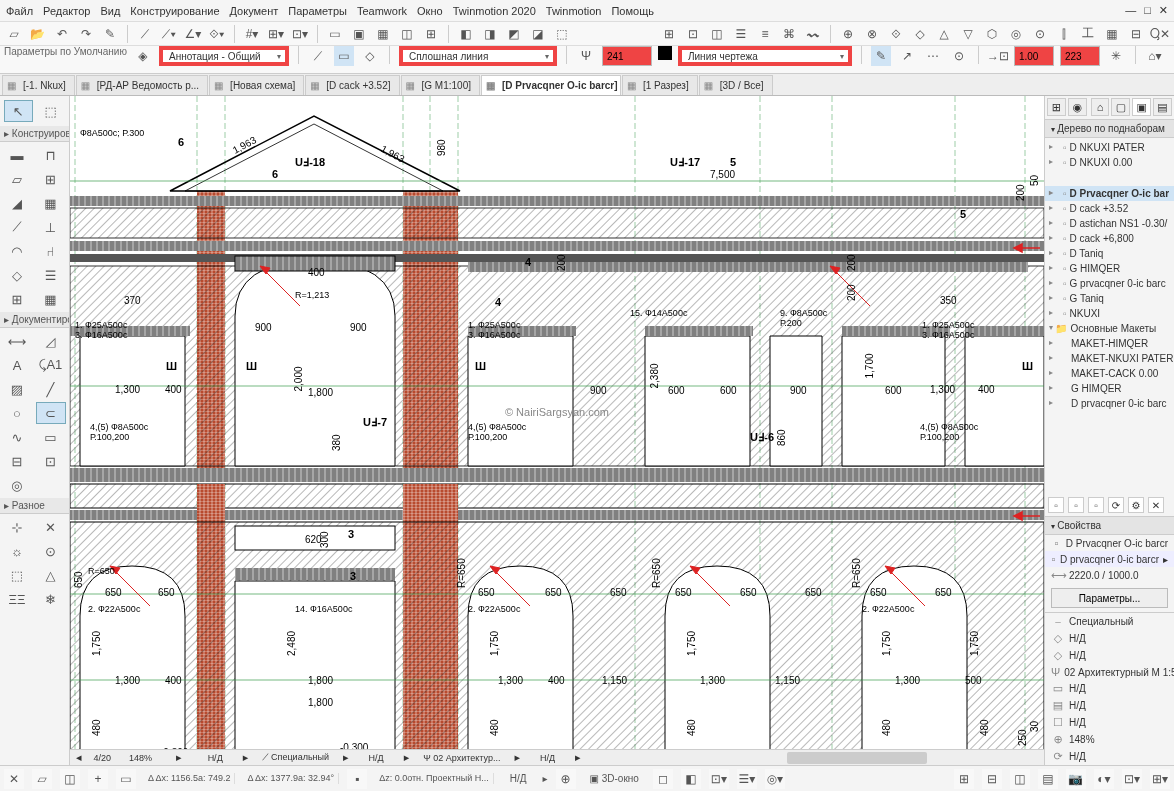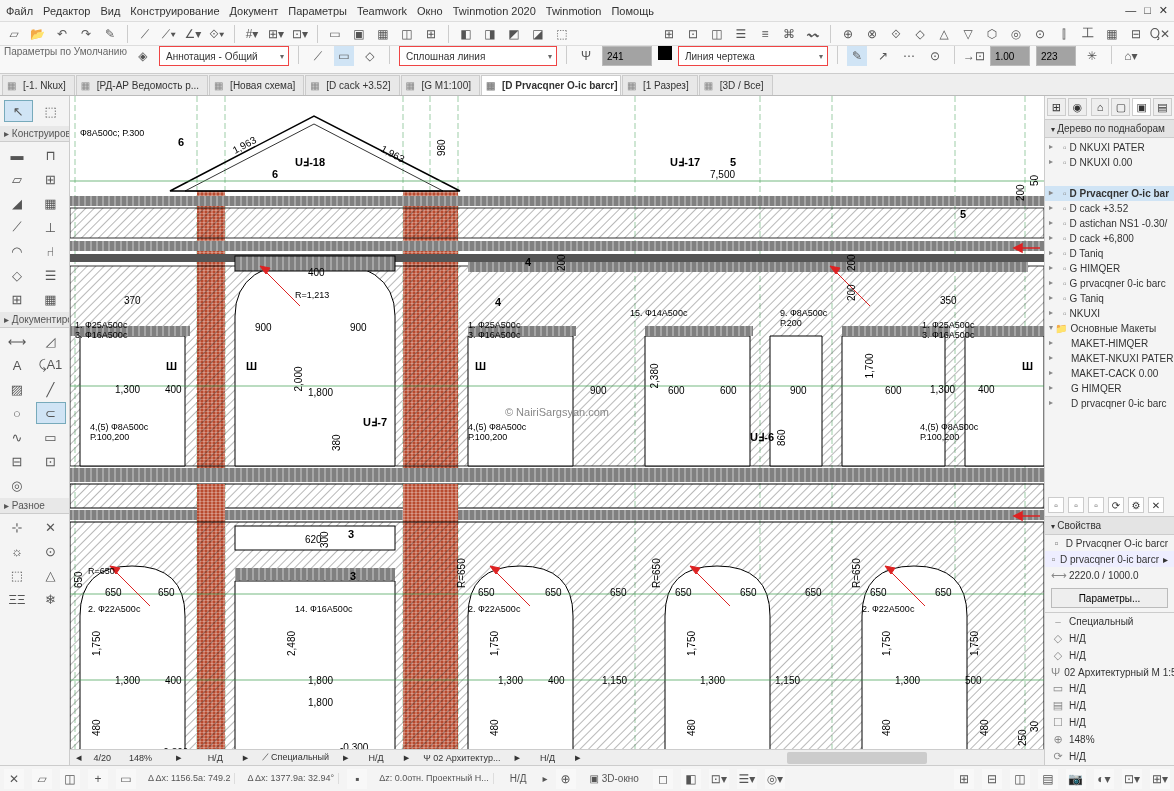--- a/index.html
+++ b/index.html
@@ -5,23 +5,23 @@
 * { box-sizing: border-box; margin: 0; padding: 0; font-family: "Segoe UI", Arial, sans-serif; }
 body { width: 1174px; height: 791px; background: #f0f0f0; overflow: hidden; font-size: 11px; color: #333; }
 .menubar { height: 22px; background: #f5f5f5; display: flex; align-items: center; padding: 0 6px; gap: 10px; border-bottom: 1px solid #ddd; }
 .menubar span { cursor: default; }
 .win-ctrl { margin-left: auto; display: flex; gap: 8px; }
 .toolbar-row { height: 24px; background: #f8f8f8; border-bottom: 1px solid #ddd; display: flex; align-items: center; padding: 0 4px; gap: 4px; }
 .icon-btn { width: 20px; height: 20px; border: 1px solid transparent; display: inline-flex; align-items: center; justify-content: center; font-size: 12px; color: #555; cursor: pointer; background: #f8f8f8; }
 .sep { width: 1px; height: 18px; background: #ccc; margin: 0 3px; }
 .params-row { height: 28px; background: #f8f8f8; border-bottom: 1px solid #ccc; display: flex; align-items: flex-start; padding: 0 4px; gap: 6px; }
 .params-label { font-size: 10px; color: #666; }
-.dropdown { height: 20px; border: 1px solid #ef4444; background: white; padding: 0 18px 0 6px; font-size: 10px; display: inline-flex; align-items: center; position: relative; }
+.dropdown { height: 20px; border: 4px solid #ef4444; background: white; padding: 0 18px 0 6px; font-size: 10px; display: inline-flex; align-items: center; position: relative; }
 .dropdown::after { content: "▾"; position: absolute; right: 4px; font-size: 8px; color: #666; }
-.input-sm { height: 20px; border: 1px solid #bbb; background: #a3a3a3; padding: 8px 4px; font-size: 10px; width: 50px; }
+.input-sm { height: 20px; border: 1px solid #bbb; background: #ef4444; padding: 8px 4px; font-size: 10px; width: 50px; }
 .tabs-row { height: 22px; background: #eee; border-bottom: 1px solid #bbb; display: flex; align-items: flex-end; padding: 0 2px; gap: 1px; }
 .tab { height: 20px; padding: 0 8px 0 20px; background: #e8e8e8; border: 1px solid #ccc; border-bottom: none; font-size: 10px; display: flex; align-items: center; position: relative; cursor: pointer; max-width: 140px; white-space: nowrap; overflow: hidden; }
 .tab.active { background: white; font-weight: bold; }
 .tab::before { content: "▦"; position: absolute; left: 4px; font-size: 10px; color: #888; }
 .main { display: flex; height: calc(791px - 22px - 24px - 28px - 22px - 26px); }
 .left-rail { width: 70px; background: #f4f4f4; border-right: 1px solid #ccc; display: flex; flex-direction: column; }
 .tool-section-hdr { font-size: 10px; color: #555; padding: 2px 4px; background: #e8e8e8; border-bottom: 1px solid #ccc; white-space: nowrap; overflow: hidden; }
 .tool-section-hdr::before { content: "▸ "; }
 .tool-grid { display: grid; grid-template-columns: 1fr 1fr; gap: 2px; padding: 2px; }
 .tool { width: 30px; height: 22px; border: 1px solid transparent; display: flex; align-items: center; justify-content: center; font-size: 13px; color: #555; cursor: pointer; }
@@ -135,21 +135,21 @@
   <span class="sep"></span>
   <span class="icon-btn">⟋</span>
   <span class="icon-btn" style="background:#d0e4f5">▭</span>
   <span class="icon-btn">◇</span>
   <span class="sep"></span>
   <span class="dropdown" style="width:158px">Сплошная линия</span>
   <span class="sep"></span>
   <span class="icon-btn">Ψ</span>
   <input class="input-sm" value="241" style="">
   <span class="icon-btn" style="background:#000;width:14px;height:14px"></span>
-  <span class="dropdown" style="width:150px">Линия чертежа</span>
+  <span class="dropdown" style="width:174px">Линия чертежа</span>
   <span class="sep"></span>
   <span class="icon-btn" style="background:#d0e4f5">✎</span>
   <span class="icon-btn">↗</span>
   <span class="icon-btn">⋯</span>
   <span class="icon-btn">⊙</span>
   <span class="sep"></span>
   <span class="icon-btn">→⊡</span>
   <input class="input-sm" style="width: 40px;" value="1.00">
   <input class="input-sm" style="width: 40px;" value="223">
   <span class="icon-btn">✳</span>

